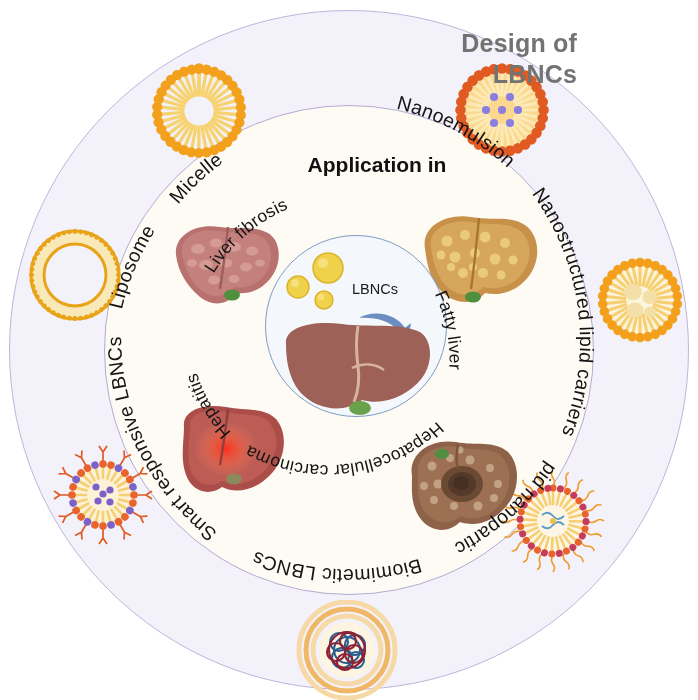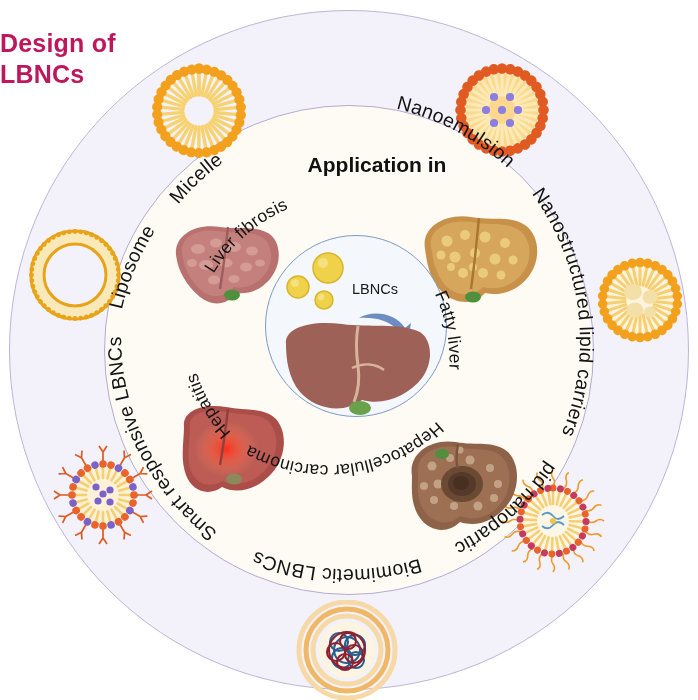--- a/index.html
+++ b/index.html
@@ -44,24 +44,24 @@
     background: #f4f8fd;
     border: 1.5px solid #7e9bc4;
     box-sizing: border-box;
   }
 
   
   .title-main {
     position: absolute;
     left: 0; top: 28px;
     width: 577px;
-    text-align: left;
+    text-align: right;
     font-size: 25px;
     font-weight: bold;
-    color: #be185d;
+    color: #737373;
     line-height: 1.25;
     letter-spacing: 0.2px;
   }
   .title-sub {
     position: absolute;
     left: 0; top: 152px;
     width: 698px;
     text-align: center;
     font-size: 21px;
     font-weight: bold;

